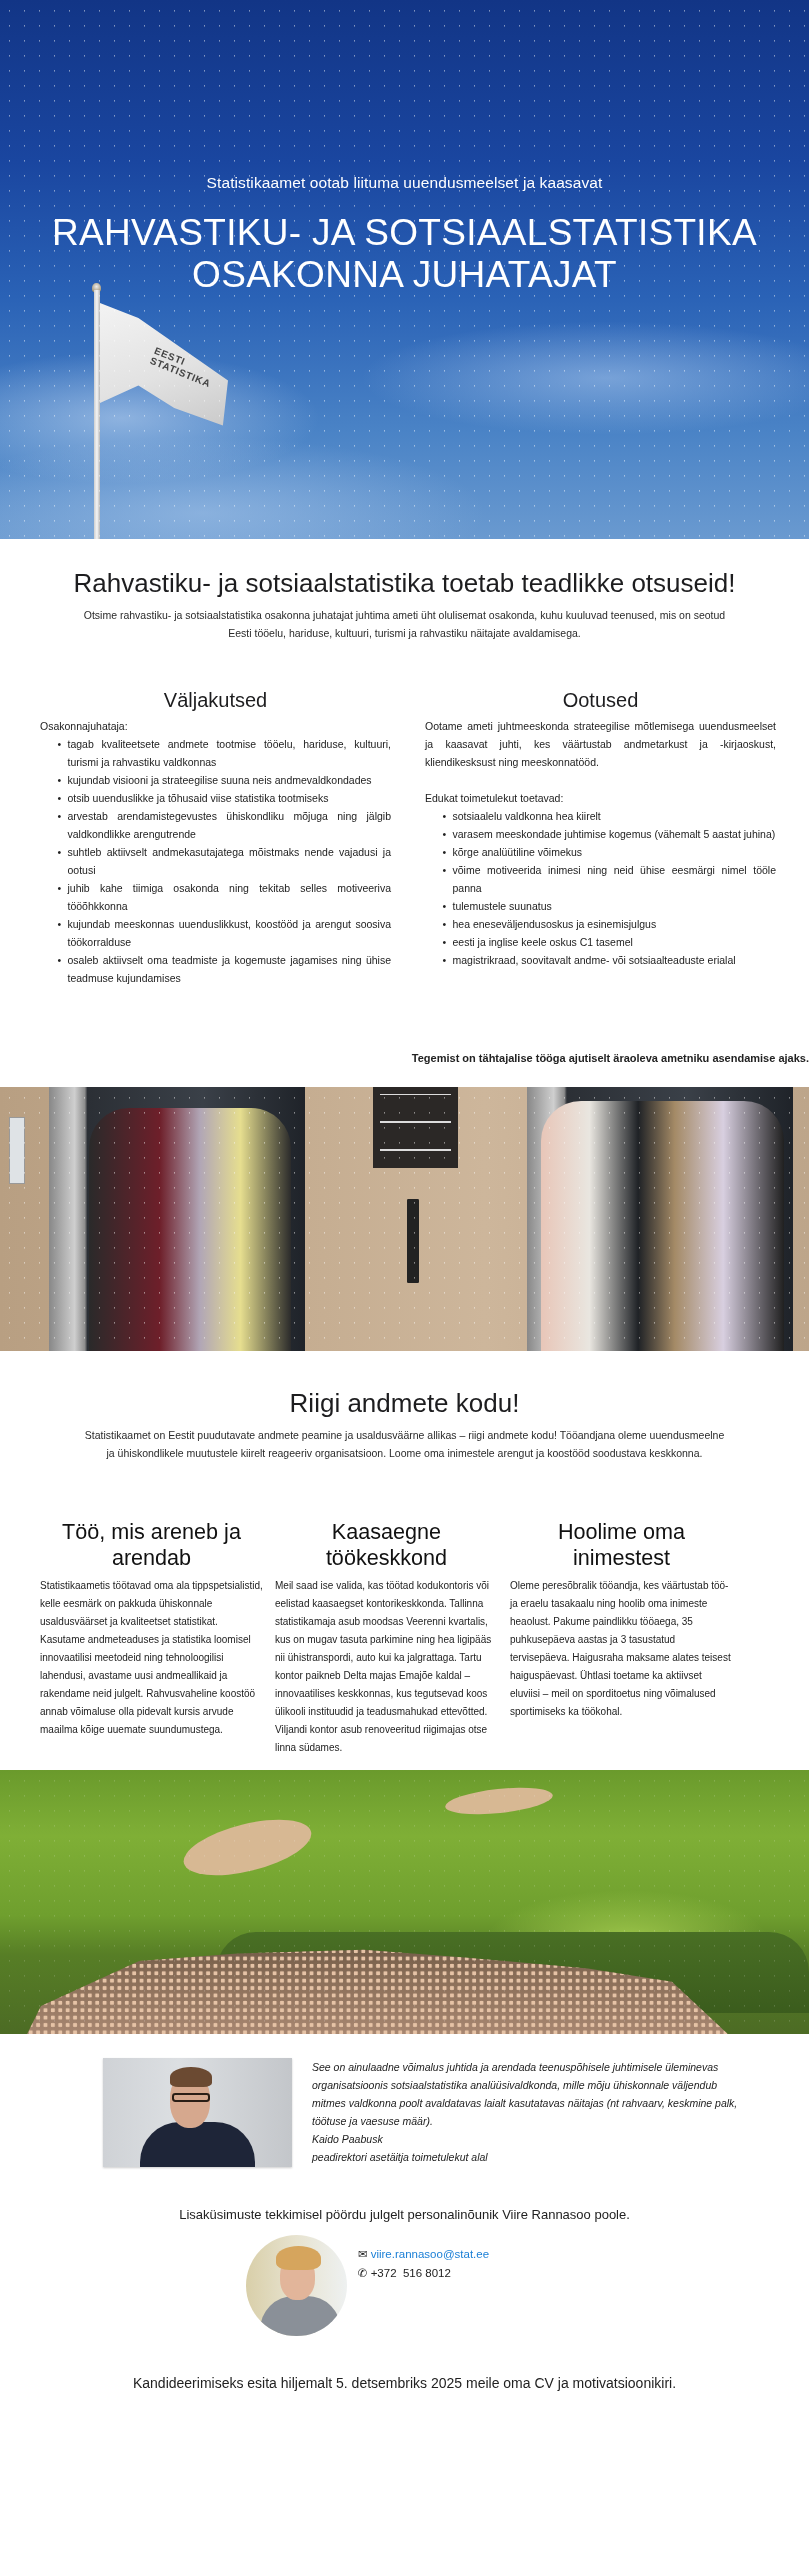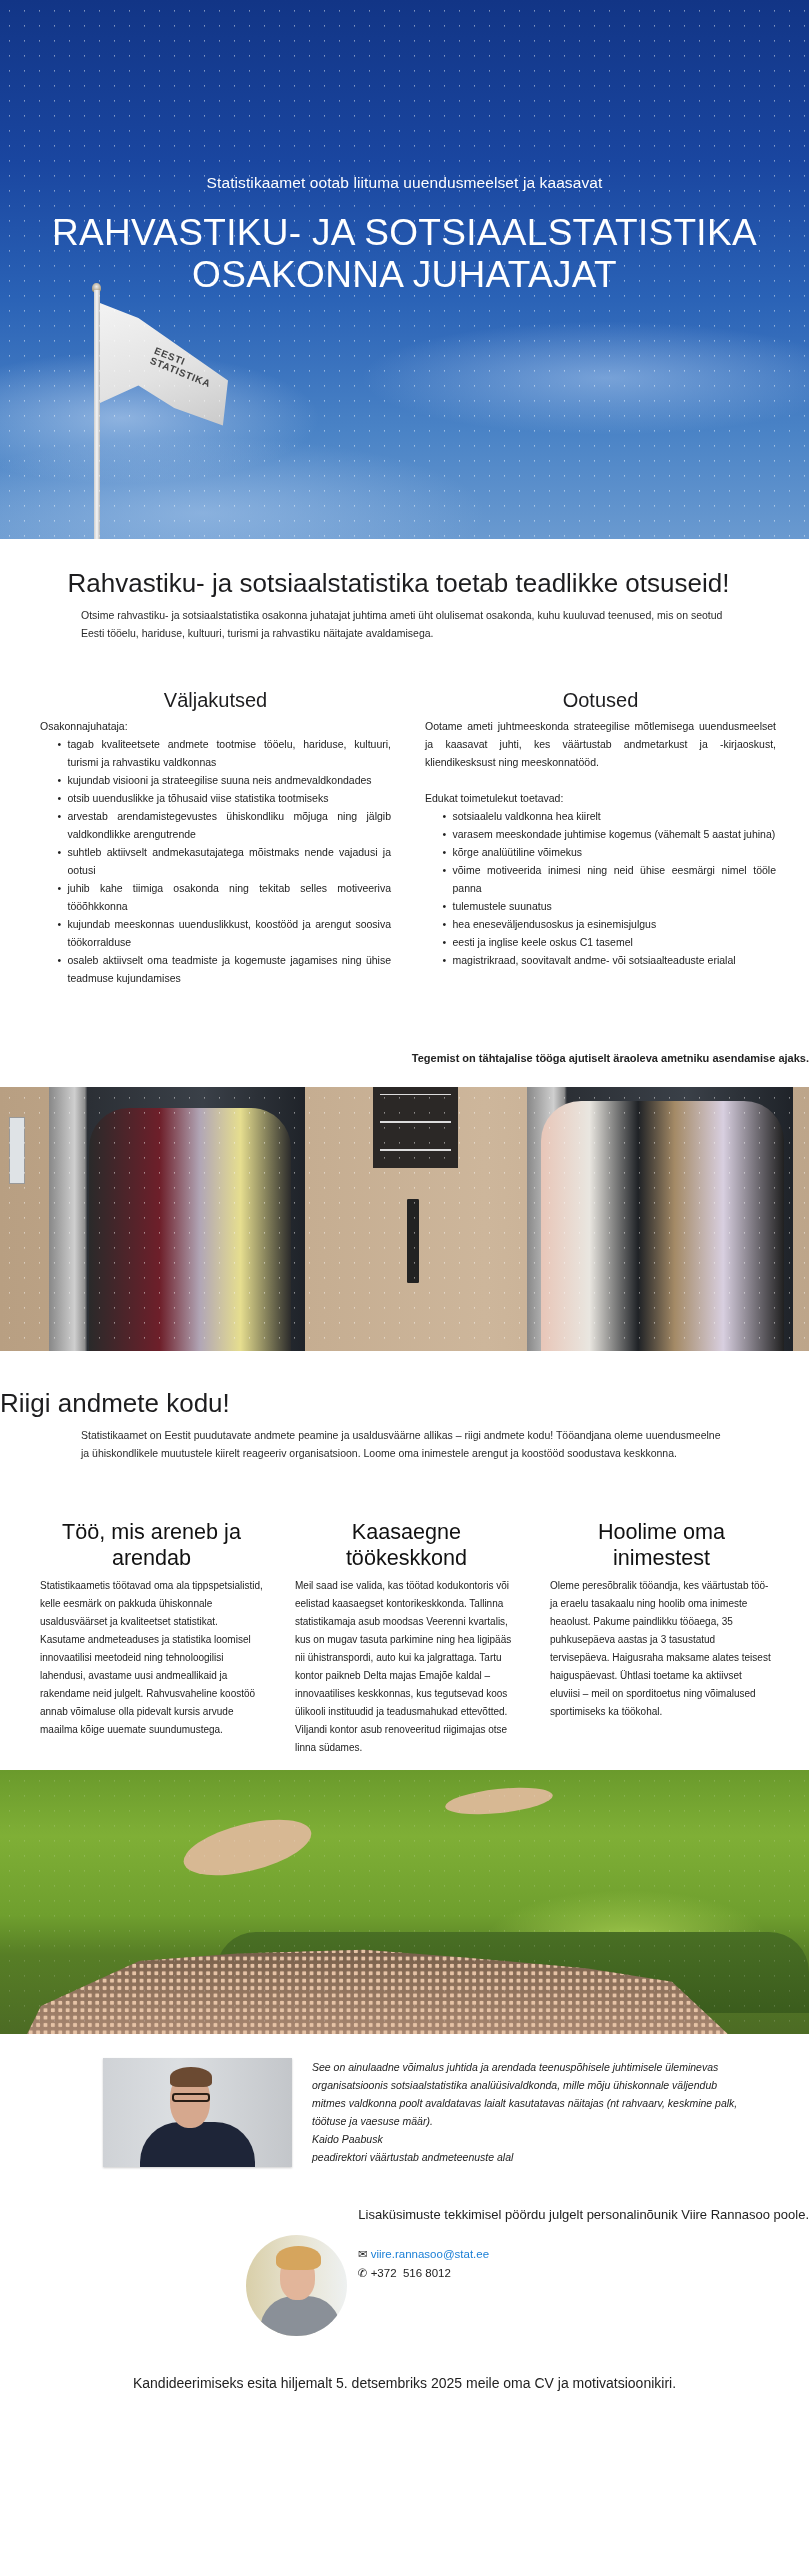--- a/index.html
+++ b/index.html
@@ -43,21 +43,21 @@
     background: linear-gradient(160deg, #f3f3f3 0%, #e2e2e2 55%, #c9c9c9 100%);
     clip-path: polygon(0 0, 30% 12%, 100% 62%, 96% 98%, 58% 84%, 30% 66%, 0 80%);
   }
   .flag-text {
     position: absolute; left: 150px; top: 357px; transform: rotate(22deg);
     color: #444; font-size: 10px; font-weight: 700; line-height: 10.8px; letter-spacing: 0.7px;
   }
 
   
   .section { width: 809px; }
-  .center { }
+  .center { text-align: center; }
   .h-large { font-size: 26px; font-weight: 400; color: #1d1d1f; line-height: 32px; }
   .lead { font-size: 10.5px; line-height: 17.5px; color: #2a2a2a; }
 
   .intro { padding-top: 28px; }
   .intro .h-large { width: 674px; margin: 0 auto; }
   .intro .lead { width: 647px; margin: 8px auto 0; }
 
   .two-col { display: flex; gap: 34px; padding: 46px 27px 0 40px; }
   .col { width: 351px; }
   .col h2 { font-size: 20px; font-weight: 400; text-align: center; color: #1d1d1f; margin-bottom: 5.4px; line-height: 24px; }
@@ -80,21 +80,21 @@
   .people { position: absolute; bottom: 0; border-radius: 40px 40px 0 0; }
   .sign { position: absolute; left: 373px; top: 0; width: 85px; height: 81px; background: #2b2826; }
   .sign-line { position: absolute; left: 6.7px; width: 71px; height: 1.3px; background: #ddd; }
   .call-btn-box { position: absolute; left: 407px; top: 112px; width: 12px; height: 84px; background: #222; border-radius: 1.3px; }
   .keypad { position: absolute; left: 9.4px; top: 30px; width: 16px; height: 67px; background: #dfe3e6; border: 0.7px solid #999; }
 
   
   .home { padding-top: 36px; }
   .home .lead { width: 647px; margin: 8px auto 0; }
 
-  .three-col { display: flex; padding: 57px 27px 0 40px; gap: 32px; }
+  .three-col { display: flex; padding: 57px 27px 0 40px; gap: 12px; }
   .three-col .c { width: 223px; }
   .three-col h3 { font-size: 21.6px; font-weight: 400; text-align: center; color: #111; line-height: 26px; margin-bottom: 5.4px; }
   .three-col p { font-size: 10px; line-height: 18px; color: #222; }
 
   
   .photo-golf {
     position: relative; width: 809px; height: 264px; margin-top: 13.5px; overflow: hidden;
     background:
       radial-gradient(ellipse 175px 61px at 627px 169px, #9cc54a, rgba(156,197,74,0) 80%),
       linear-gradient(180deg, #6a9a2c 0%, #7faf36 25%, #6f9f2e 55%, #577e26 70%, #4c6b24 100%);
@@ -121,21 +121,21 @@
   }
   .qp-body { position: absolute; left: 37px; top: 64px; width: 115px; height: 61px; background: #1e2538; border-radius: 40px 40px 0 0; }
   .qp-head { position: absolute; left: 67px; top: 15px; width: 40px; height: 55px; background: #d6a88e; border-radius: 45%; }
   .qp-hair { position: absolute; left: 67px; top: 9.4px; width: 42px; height: 20px; background: #6b4a32; border-radius: 50% 50% 20% 20%; }
   .qp-glasses { position: absolute; left: 69px; top: 35px; width: 38px; height: 9.4px; border: 2px solid #2a1e16; border-radius: 3.4px; }
   .quote-text { width: 432px; }
   .quote-text p { font-size: 10.5px; line-height: 18px; color: #222; font-style: italic; }
   .quote-text .name { font-weight: 400; }
 
   
-  .contact-intro { text-align: right; font-size: 13px; color: #222; padding-top: 40px; }
+  .contact-intro { text-align: center; font-size: 13px; color: #222; padding-top: 40px; }
   .contact { display: flex; gap: 10.8px; padding: 13.5px 0 0 246px; }
   .avatar-circle {
     width: 101px; height: 101px; border-radius: 50%; overflow: hidden; position: relative;
     background: linear-gradient(90deg, #d9cfa9 0%, #e7e3d0 50%, #eef1f1 100%);
   }
   .av-body { position: absolute; left: 13.5px; top: 61px; width: 81px; height: 54px; background: #8a9098; border-radius: 34px 34px 0 0; }
   .av-head { position: absolute; left: 34px; top: 20px; width: 35px; height: 45px; background: #e2b59a; border-radius: 45%; }
   .av-hair { position: absolute; left: 30px; top: 10.8px; width: 45px; height: 24px; background: #d6a55d; border-radius: 50% 50% 30% 30%; }
   .contact-info { padding-top: 9.4px; font-size: 11.5px; line-height: 19px; color: #222; }
   .contact-info a { color: #1a7fd6; text-decoration: none; }
@@ -249,21 +249,21 @@
 <section class="section quote">
   <div class="quote-photo">
     <div class="qp-body"></div>
     <div class="qp-head"></div>
     <div class="qp-hair"></div>
     <div class="qp-glasses"></div>
   </div>
   <div class="quote-text">
     <p>See on ainulaadne võimalus juhtida ja arendada teenuspõhisele juhtimisele üleminevas organisatsioonis sotsiaalstatistika analüüsivaldkonda, mille mõju ühiskonnale väljendub mitmes valdkonna poolt avaldatavas laialt kasutatavas näitajas (nt rahvaarv, keskmine palk, töötuse ja vaesuse määr).</p>
     <p class="name">Kaido Paabusk</p>
-    <p>peadirektori väärtustab andmeteenuste alal</p>
+    <p>peadirektori asetäitja toimetulekut alal</p>
   </div>
 </section>
 
 <p class="contact-intro">Lisaküsimuste tekkimisel pöördu julgelt personalinõunik Viire Rannasoo poole.</p>
 <section class="section contact">
   <div class="avatar-circle">
     <div class="av-body"></div>
     <div class="av-head"></div>
     <div class="av-hair"></div>
   </div>

